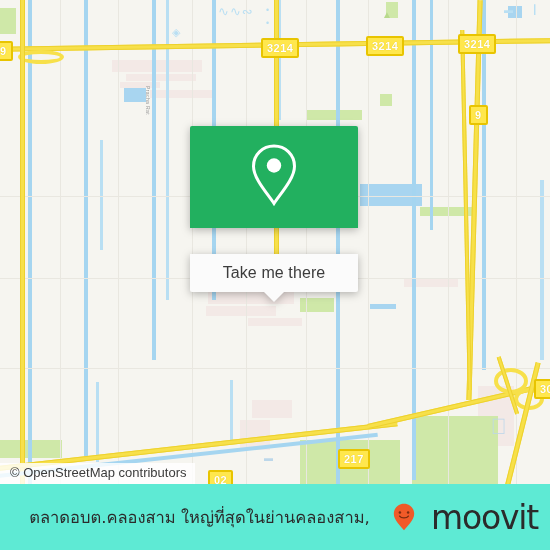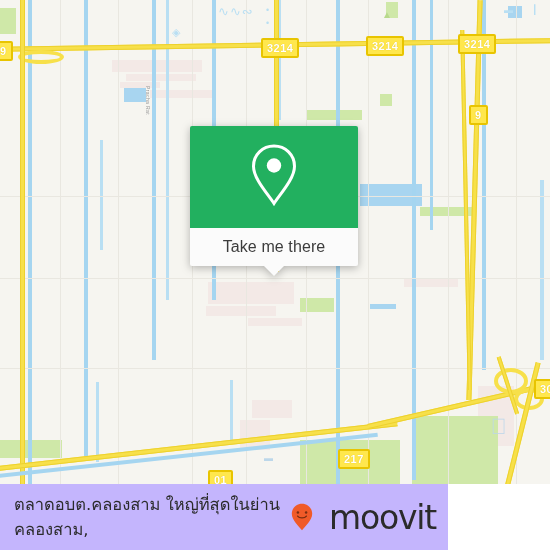--- a/index.html
+++ b/index.html
@@ -143,20 +143,21 @@
   }
 
   #popup-footer {
     position: relative;
     height: 38px;
     background: #fbfbfb;
     border-radius: 0 0 2px 2px;
     display: flex;
     align-items: center;
     justify-content: center;
+    margin-top: 26px;
   }
 
   #popup-label {
     color: #3c3c3c;
     font-size: 16px;
     letter-spacing: 0.1px;
   }
 
   #popup-tail {
     position: absolute;
@@ -167,26 +168,27 @@
     border-left: 11px solid transparent;
     border-right: 11px solid transparent;
     border-top: 11px solid #fbfbfb;
   }
 
   
   #caption-bar {
     position: absolute;
     left: 0;
     top: 484px;
-    width: 448px;
+    width: 550px;
     height: 66px;
-    background: #c4b5fd;
+    background: #5eead4;
     display: flex;
     align-items: center;
     padding: 0 12px 0 14px;
+    text-align: center;
   }
 
   #caption-text {
     flex: 1 1 auto;
     color: #2b2b2b;
     font-size: 16.5px;
     line-height: 25px;
     font-family: "DejaVu Sans", "Liberation Sans", sans-serif;
     padding-right: 8px;
   }
@@ -308,23 +310,24 @@
     <div class="canal rot" style="left:-20px;top:476px;width:400px;height:4px;transform:rotate(-6.2deg);"></div>
 
     <div class="vlabel" style="left:151px;top:86px;">Pracha Rat</div>
 
     <div class="shield" style="left:261px;top:38px;">3214</div>
     <div class="shield" style="left:366px;top:36px;">3214</div>
     <div class="shield" style="left:458px;top:34px;">3214</div>
     <div class="shield" style="left:469px;top:105px;">9</div>
     <div class="shield" style="left:338px;top:449px;">217</div>
     <div class="shield" style="left:534px;top:379px;">30</div>
-    <div class="shield" style="left:208px;top:470px;">01</div>
+    <div class="shield" style="left:208px;top:470px;">02</div>
     <div class="shield" style="left:-6px;top:41px;">9</div>
 
+    <div id="osm-attribution">© OpenStreetMap contributors</div>
   </div>
 
   <div id="popup-card">
     <div id="popup-image">
       <span>
         <svg width="54" height="68" viewBox="0 0 54 68" aria-hidden="true">
           <path d="M27 5 C15.5 5 6.5 14 6.5 25.2 C6.5 37.5 20 52 27 62.5 C34 52 47.5 37.5 47.5 25.2 C47.5 14 38.5 5 27 5 Z" fill="none" stroke="#ffffff" stroke-width="3"></path>
           <circle cx="27" cy="24.5" r="7.2" fill="#ffffff"></circle>
         </svg>
       </span>

